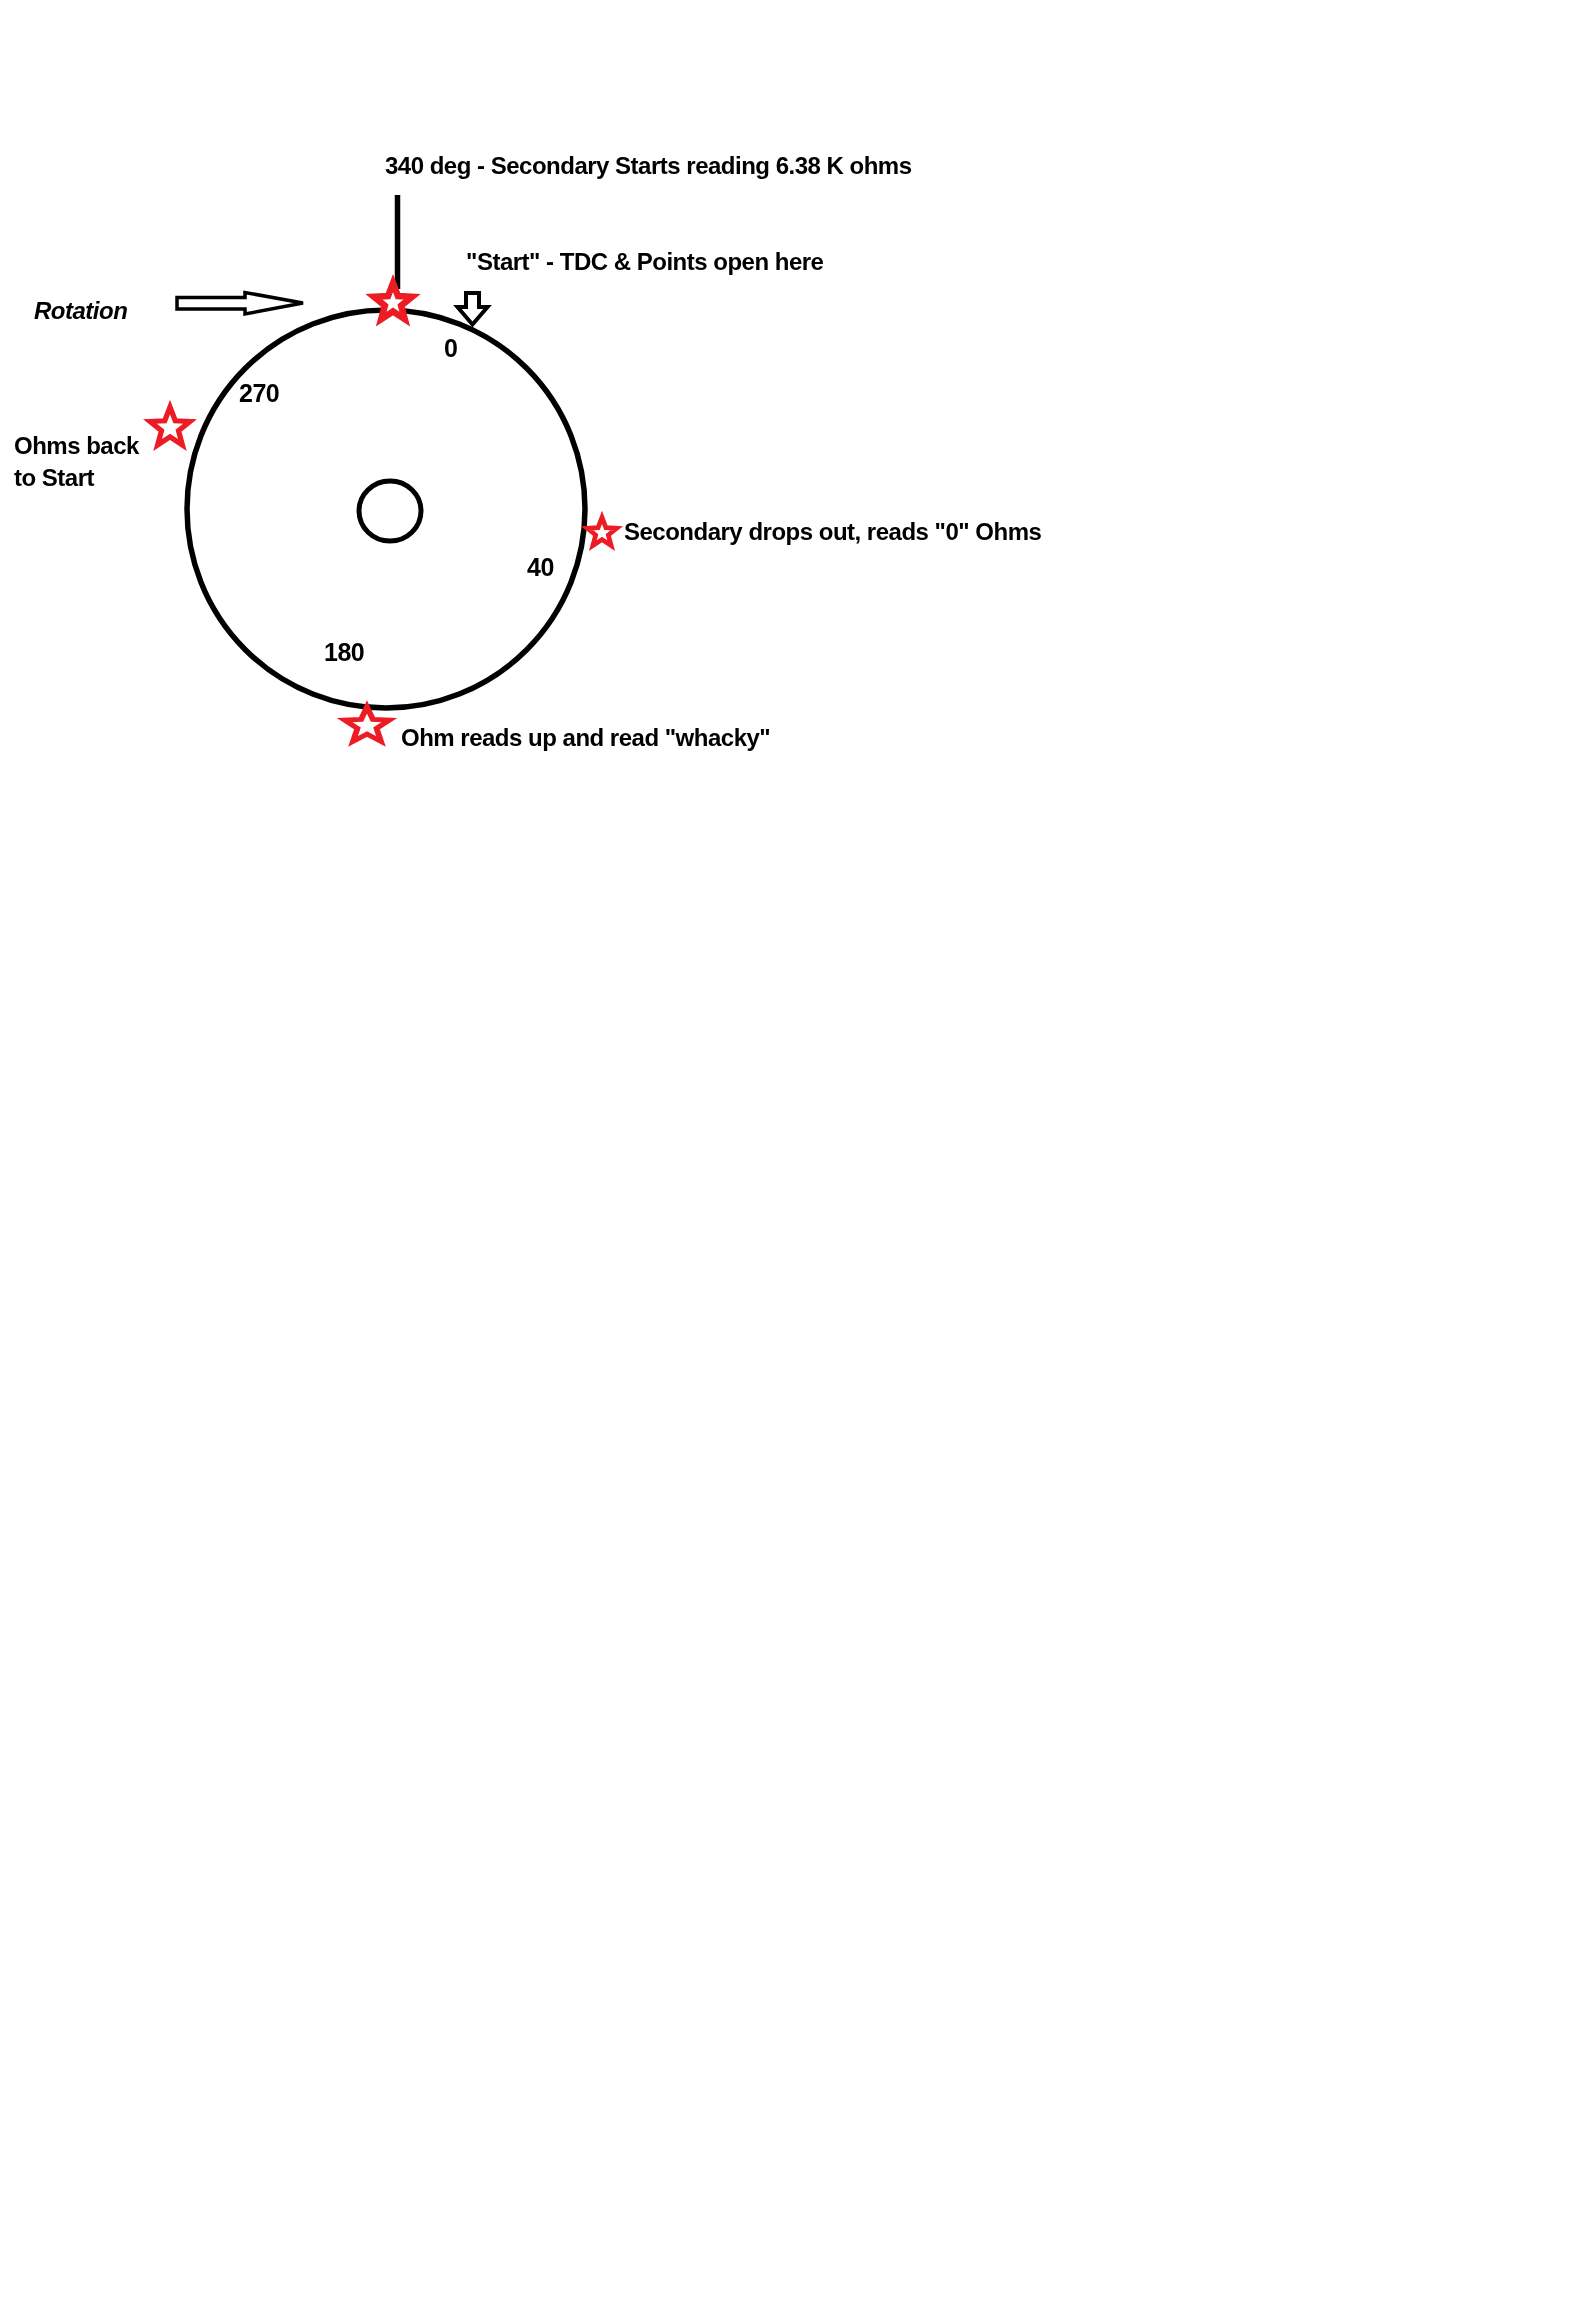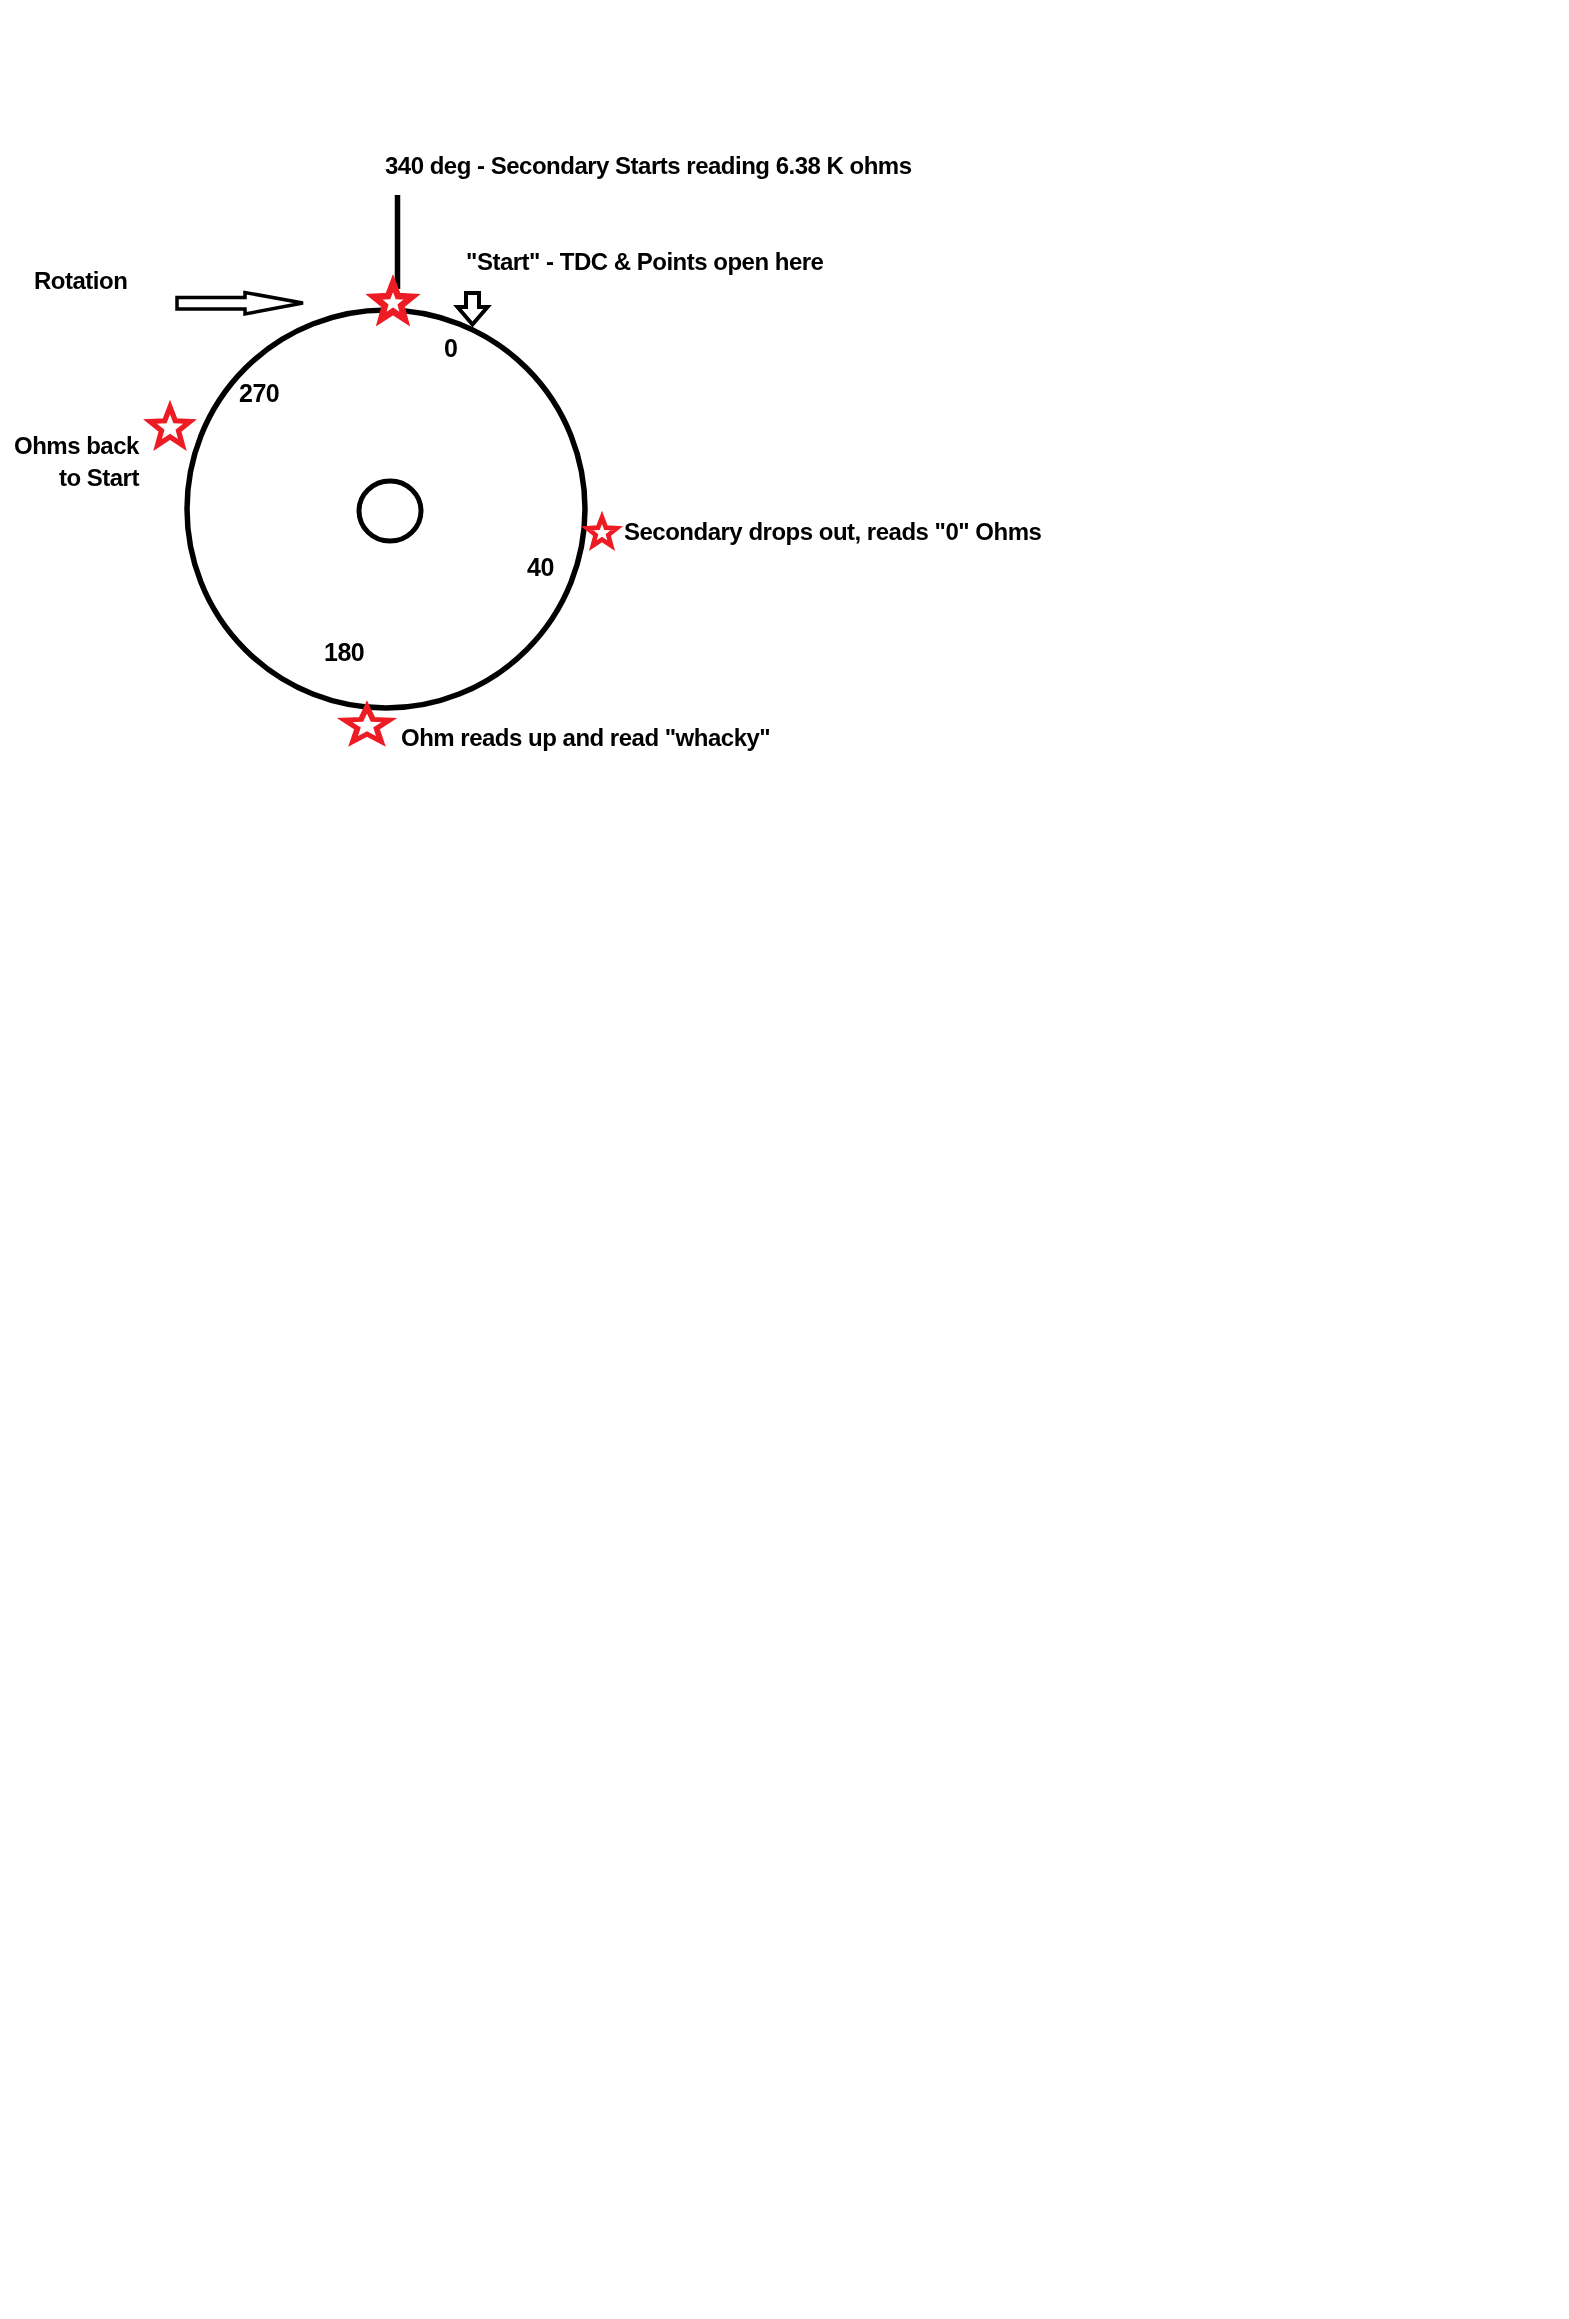--- a/index.html
+++ b/index.html
@@ -27,21 +27,21 @@
     color:var(--ink);
     font-weight:700;
     font-size:24px;
     line-height:29px;
     letter-spacing:-0.5px;
     white-space:nowrap;
   }
   .deg{
     font-size:25px;
   }
-  .two-line{line-height:32px;text-align:right;}
+  .two-line{line-height:32px;}
   .two-line span{display:block;}
   
   .circle-stroke{fill:none;stroke:var(--ink);}
   .ink-line{stroke:var(--ink);fill:none;}
   .hollow-arrow{fill:#ffffff;stroke:var(--ink);}
   .star{fill:#ffffff;stroke:var(--marker);stroke-linejoin:miter;}
 </style>
 </head>
 <body>
 
@@ -67,21 +67,21 @@
     <use href="#star5" class="star" stroke-width="6.5" transform="translate(393,303)"></use>
     <use href="#star5" class="star" stroke-width="5" transform="translate(170,428) scale(1.05)"></use>
     <use href="#star5" class="star" stroke-width="6" transform="translate(602,533) scale(0.78)"></use>
     <use href="#star5" class="star" stroke-width="5" transform="translate(367,726) scale(1.18,0.95)"></use>
   </svg>
 
   <div class="lbl" style="left:385px;top:151px;">340 deg - Secondary Starts reading 6.38 K ohms</div>
 
   <div class="lbl" style="left:466px;top:247px;">"Start" - TDC &amp; Points open here</div>
 
-  <div class="lbl" style="left:34px;top:266px;">Rotation</div>
+  <div class="lbl" style="left:34px;top:296px;font-style:italic;">Rotation</div>
 
   <div class="lbl two-line" style="left:14px;top:430px;">
     <span>Ohms back</span>
     <span>to Start</span>
   </div>
 
   <div class="lbl" style="left:624px;top:517px;">Secondary drops out, reads "0" Ohms</div>
 
   <div class="lbl" style="left:401px;top:723px;">Ohm reads up and read "whacky"</div>
 

